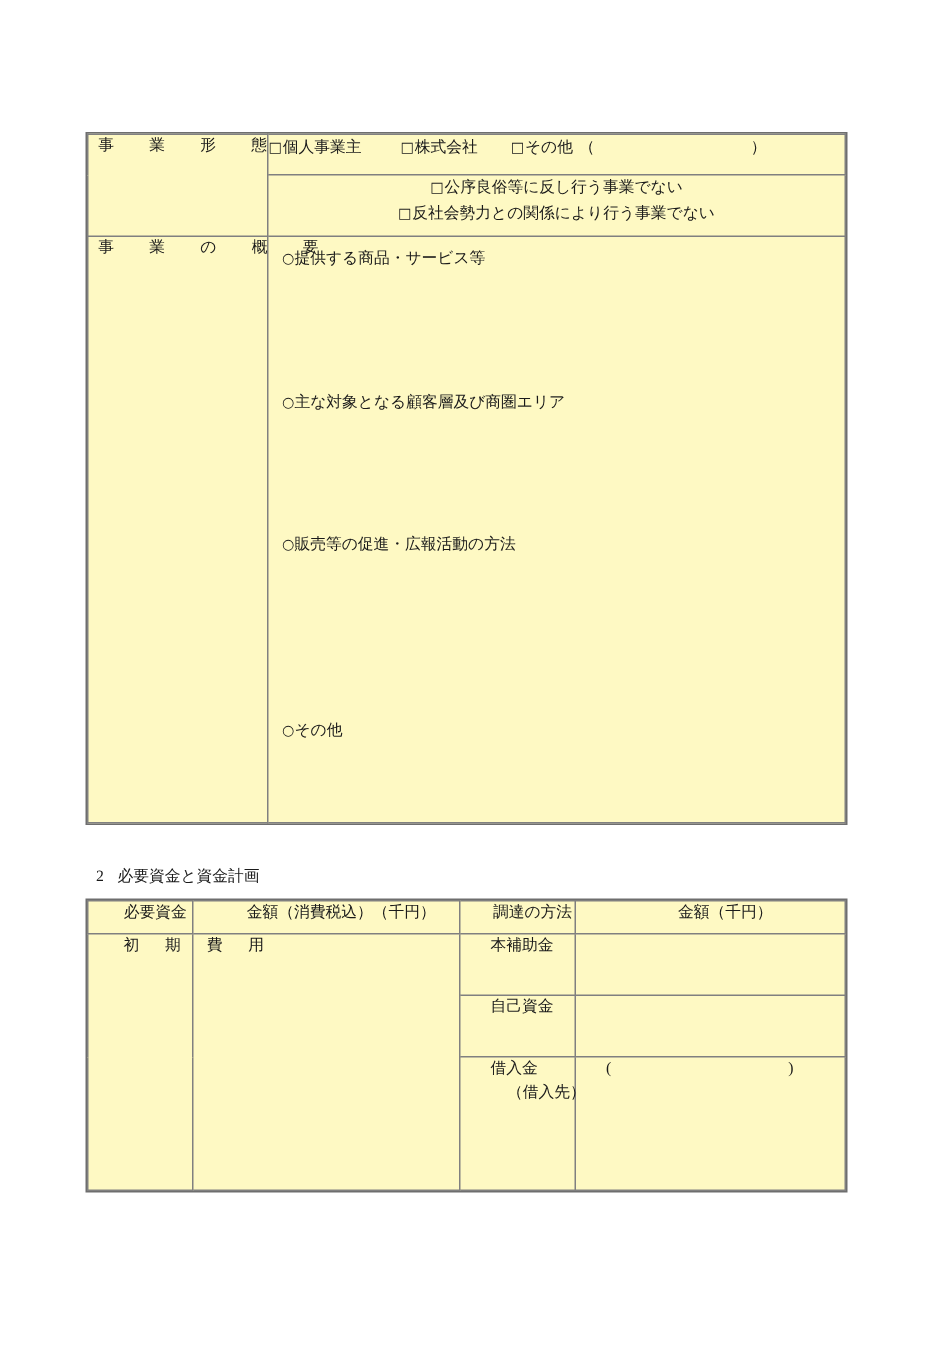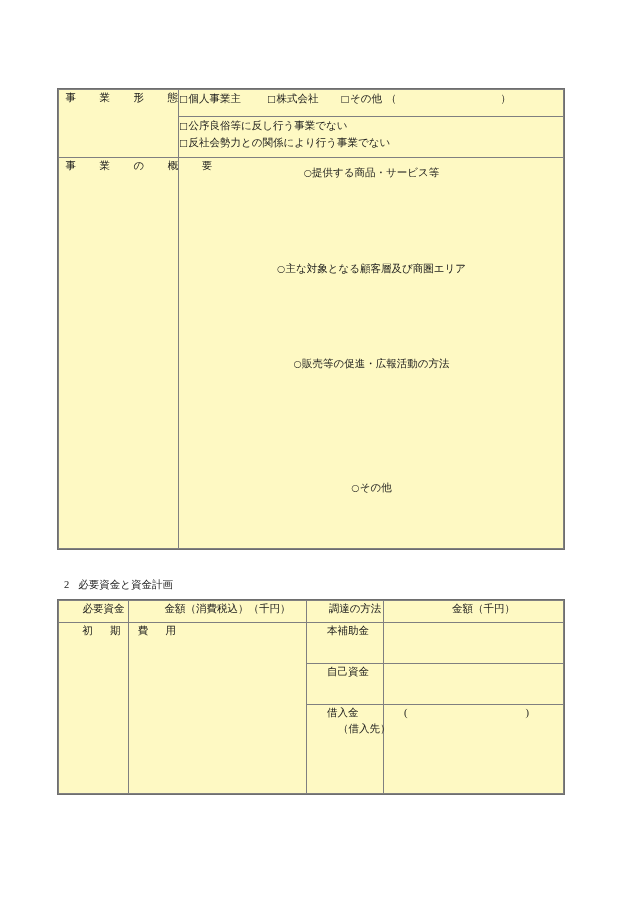--- a/index.html
+++ b/index.html
@@ -75,21 +75,20 @@
   .gap-a { display: inline-block; width: 26px; }
   .gap-b { display: inline-block; width: 22px; }
   .paren-open { margin-left: 4px; }
   .paren-gap { display: inline-block; width: 104px; }
 
   
   .ov-list {
     padding: 7px 8px 0 9px;
     height: 100%;
     box-sizing: border-box;
-    text-align: center;
   }
   .ov-item {
     display: block;
     height: 95.5px;
     font-size: 10.5px;
     line-height: 1.45;
     white-space: nowrap;
   }
   .ov-item:last-child { height: auto; margin-top: 28px; }
   .marker {
@@ -162,21 +161,21 @@
       <tr>
         <td class="rowlabel" rowspan="2">事　業　形　態</td>
         <td class="cell-pad" style="height:26px;">
           <span class="chk-line">
             <span class="chk">□</span><span>個人事業主</span><span class="gap-a"></span><span class="chk">□</span><span>株式会社</span><span class="gap-b"></span><span class="chk">□</span><span>その他</span><span class="paren-open">（</span><span class="paren-gap"></span><span>）</span>
           </span>
         </td>
       </tr>
 
       <tr>
-        <td class="cell-pad-mid" style="height:40px;">
+        <td class="cell-pad-mid" style="height:40px;text-align:center;">
           <span class="chk-line">
             <span class="chk">□</span><span>公序良俗等に反し行う事業でない</span>
           </span>
           <span class="chk-line">
             <span class="chk">□</span><span>反社会勢力との関係により行う事業でない</span>
           </span>
         </td>
       </tr>
 
       <tr>

